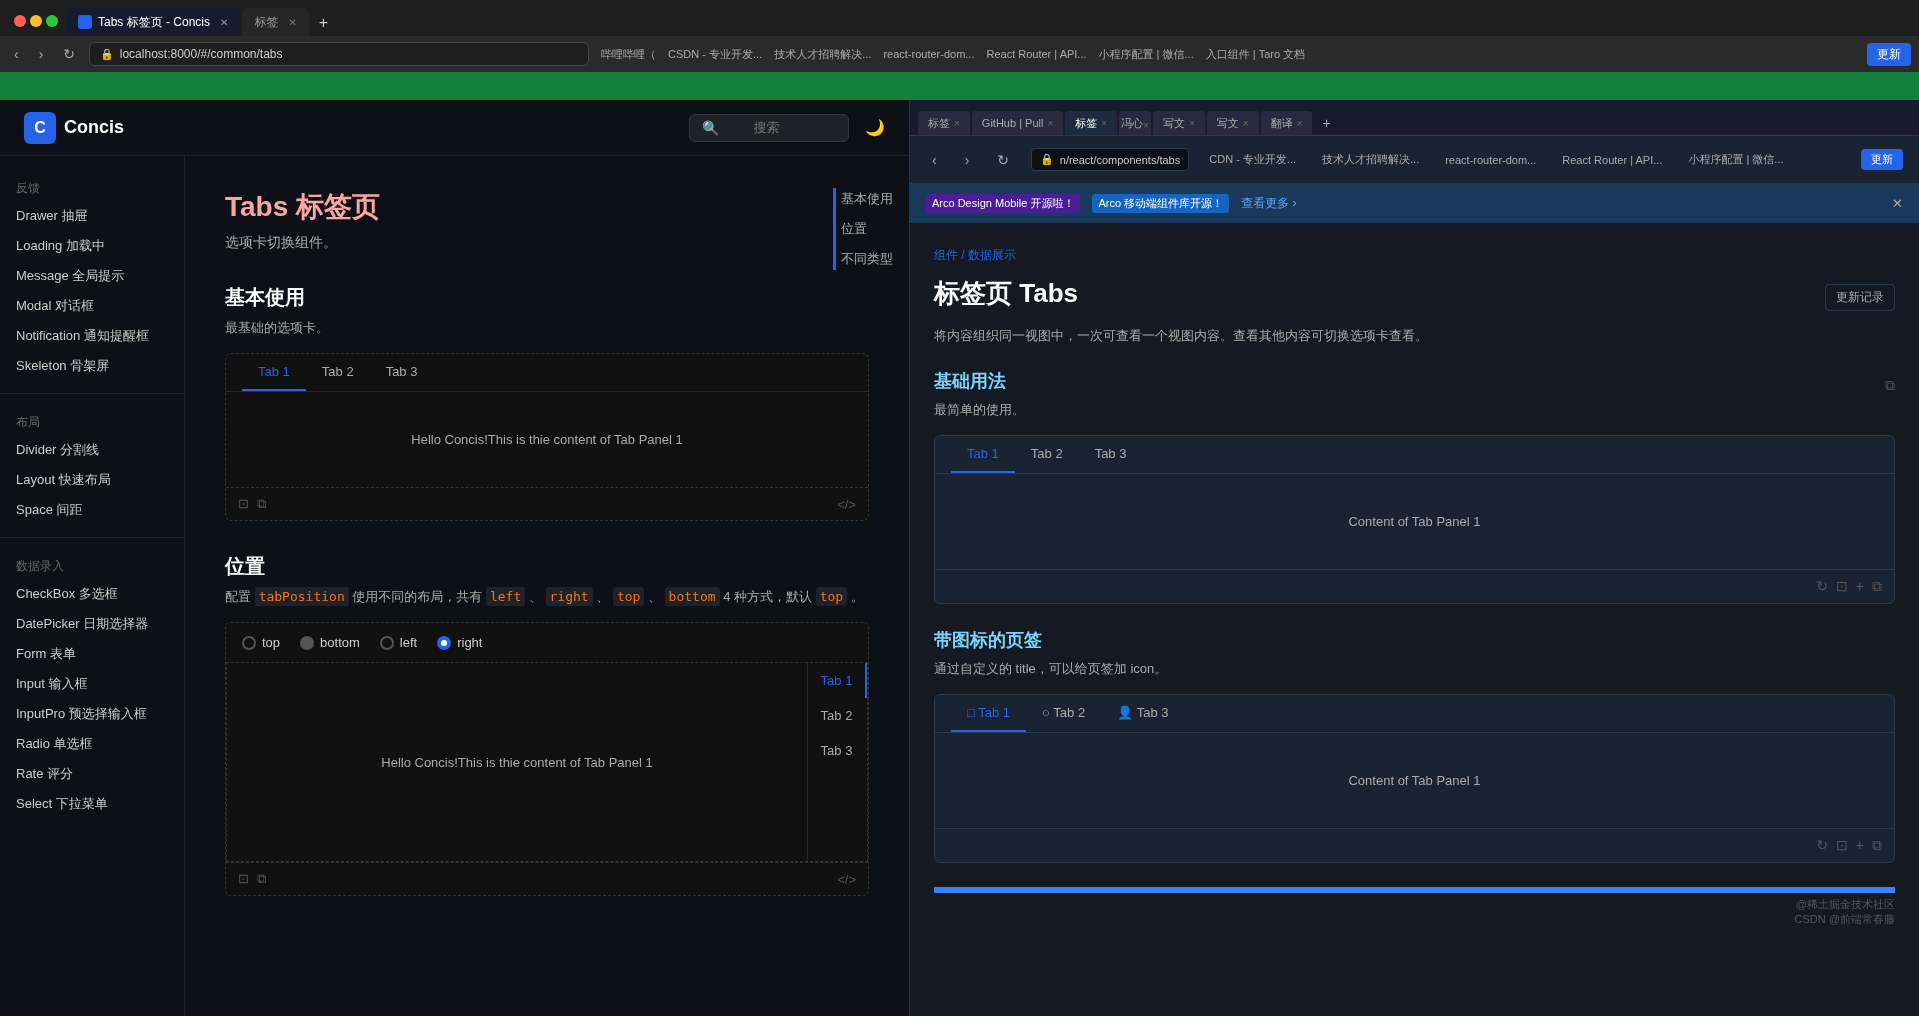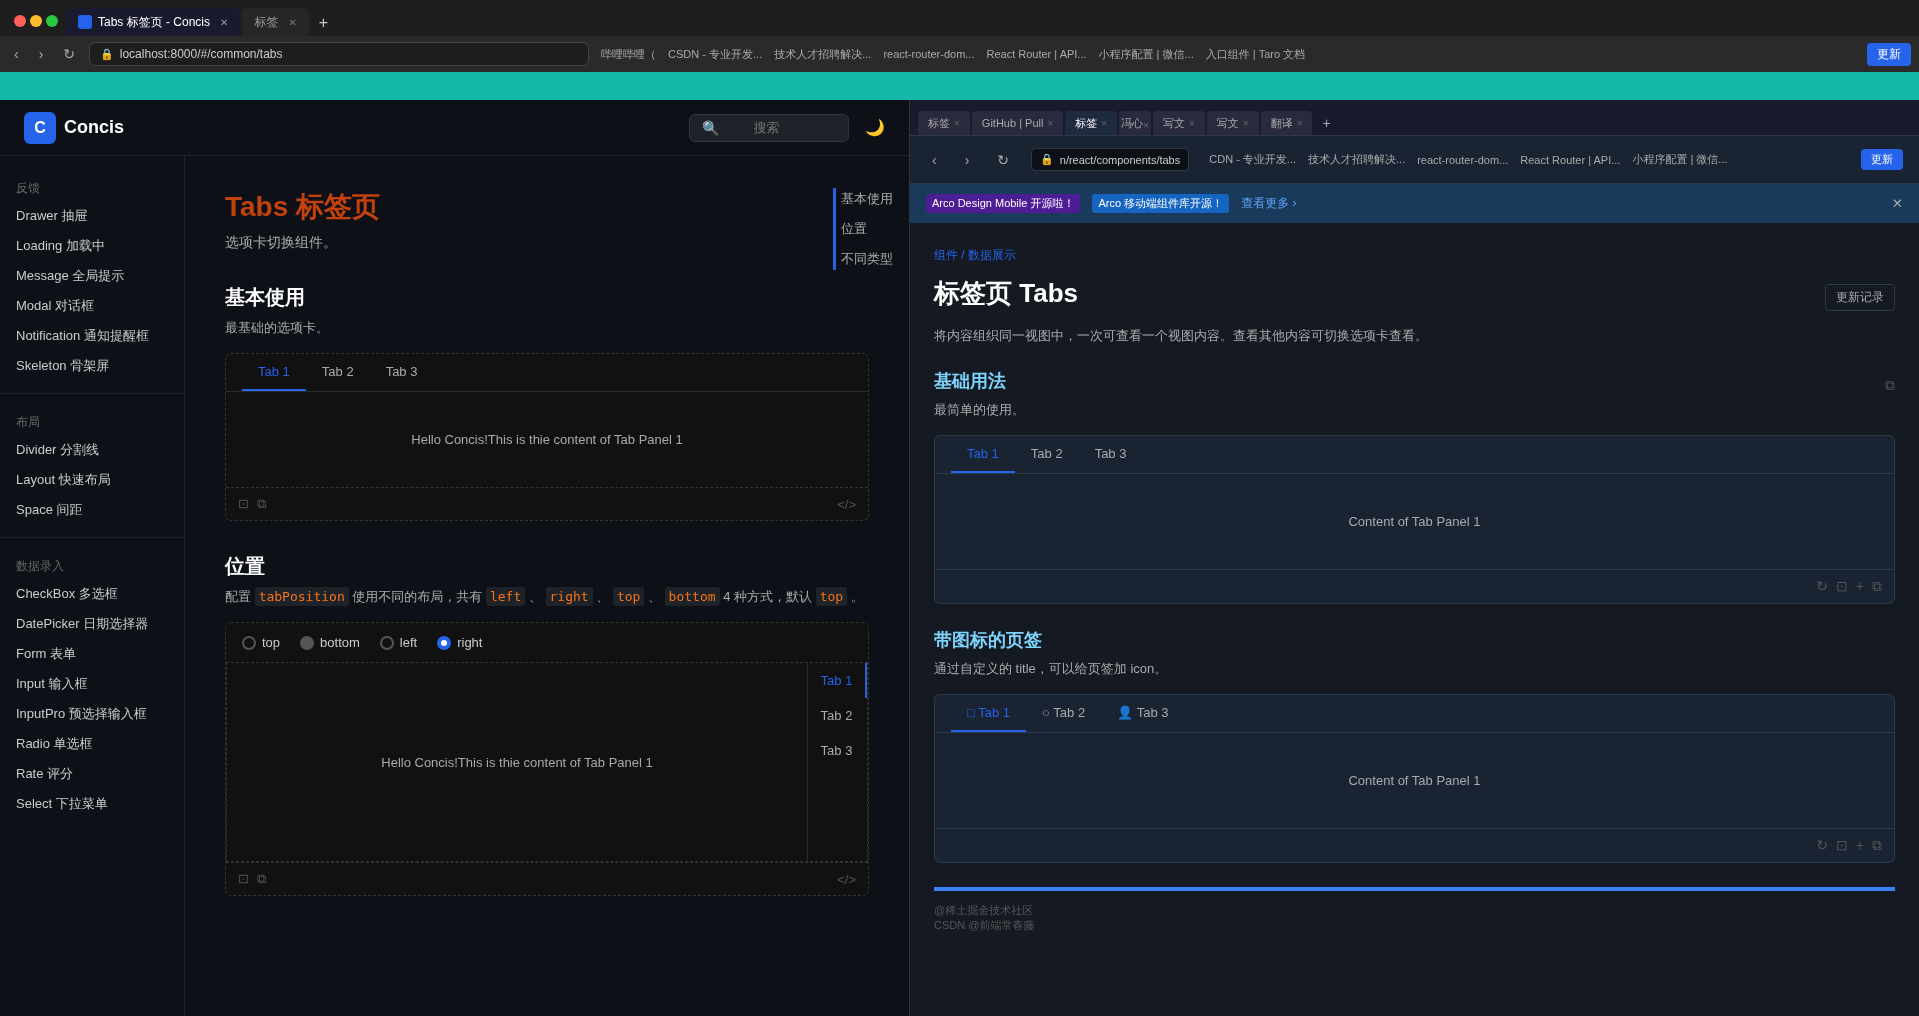--- a/index.html
+++ b/index.html
@@ -1,19 +1,19 @@
 <!DOCTYPE html>
 <html><head>
   <meta charset="utf-8">
   <style>
     * { box-sizing: border-box; margin: 0; padding: 0; }
     body { font-family: -apple-system, BlinkMacSystemFont, 'Segoe UI', sans-serif; background: #1a1a2e; color: #e0e0e0; font-size: 14px; overflow: hidden; height: 1016px; width: 1919px; }
 
     
-    .browser-chrome { background: #14b8a6; height: 100px; }
+    .browser-chrome { background: #15803d; height: 100px; }
     .browser-tab { display: flex; align-items: center; gap: 6px; padding: 0 12px; height: 28px; background: #2d2d2d; border-radius: 6px 6px 0 0; font-size: 12px; color: #ccc; max-width: 180px; overflow: hidden; white-space: nowrap; }
     .browser-tab.active { background: #1a1a2e; color: #fff; }
     .browser-tab .tab-close { color: #999; font-size: 10px; margin-left: 4px; cursor: pointer; }
     .browser-tab-new { background: none; border: none; color: #ccc; font-size: 16px; cursor: pointer; padding: 4px 8px; }
     .traffic-light { width: 12px; height: 12px; border-radius: 50%; }
     .tl-red { background: #ff5f57; }
     .tl-yellow { background: #febc2e; }
     .tl-green { background: #28c840; }
     .browser-toolbar { display: flex; align-items: center; height: 36px; padding: 0 8px; gap: 8px; background: #2a2a2a; }
     .nav-btn { background: none; border: none; color: #aaa; cursor: pointer; font-size: 14px; padding: 2px 6px; }
@@ -43,21 +43,21 @@
     .main-content { display: flex; flex: 1; overflow: hidden; }
 
     
     .sidebar { width: 185px; flex-shrink: 0; background: #0d1117; border-right: 1px solid #1e2329; overflow-y: auto; padding: 16px 0; }
     .sidebar-group-label { font-size: 12px; color: #666; padding: 8px 16px 4px; font-weight: 500; }
     .sidebar-item { padding: 6px 16px; color: #ccc; font-size: 13px; cursor: pointer; display: flex; align-items: center; gap: 8px; }
     .sidebar-divider { height: 1px; background: #1e2329; margin: 12px 0; }
 
     
     .page-content { flex: 1; overflow-y: auto; padding: 32px 40px; background: #0d1117; }
-    .page-title { font-size: 28px; font-weight: 600; color: #c2410c; margin-bottom: 8px; }
+    .page-title { font-size: 28px; font-weight: 600; color: #fca5a5; margin-bottom: 8px; }
     .page-desc { font-size: 14px; color: #aaa; margin-bottom: 32px; }
     .section-title { font-size: 20px; font-weight: 600; color: #fff; margin-bottom: 8px; }
     .section-desc { font-size: 13px; color: #aaa; margin-bottom: 16px; }
     .toc-item { font-size: 13px; color: #aaa; cursor: pointer; padding: 2px 0; }
 
     
     .demo-box { border: 1px dashed #333; border-radius: 6px; padding: 0; margin-bottom: 32px; overflow: hidden; background: #111; }
     .demo-tabs { display: flex; border-bottom: 1px solid #2a2a2a; padding: 0 16px; }
     .demo-tab { padding: 10px 16px; font-size: 13px; color: #aaa; cursor: pointer; border-bottom: 2px solid transparent; }
     .demo-tab.active { color: #2563eb; border-bottom-color: #2563eb; }
@@ -312,21 +312,21 @@
     </div>
 
     <div class="right-toolbar">
       <button class="nav-btn" style="color:#aaa;">‹</button>
       <button class="nav-btn" style="color:#aaa;">›</button>
       <button class="nav-btn" style="color:#aaa;">↻</button>
       <div class="right-search">
         <span style="font-size:11px;">🔒</span>
         <span style="font-size:11px; color:#ccc;">n/react/components/tabs</span>
       </div>
-      <div style="display:flex; gap:4px; overflow:hidden; flex:1;align-items:center;">
+      <div style="display:flex; gap:18px; overflow:hidden; flex:1;align-items:center;">
         <button class="bookmark">CDN - 专业开发...</button>
         <button class="bookmark">技术人才招聘解决...</button>
         <button class="bookmark">react-router-dom...</button>
         <button class="bookmark">React Router | API...</button>
         <button class="bookmark">小程序配置 | 微信...</button>
       </div>
       <button class="update-btn" style="font-size:11px;">更新</button>
     </div>
 
     <div class="right-banner">
@@ -392,19 +392,19 @@
           <div class="right-demo-content">Content of Tab Panel 1</div>
           <div class="right-demo-footer">
             <span class="right-demo-icon">↻</span>
             <span class="right-demo-icon">⊡</span>
             <span class="right-demo-icon">+</span>
             <span class="right-demo-icon">⧉</span>
           </div>
         </div>
       </div>
 
-      <div style="color:#555; font-size:11px; margin-top:16px; border-top:4px solid #3b82f6; padding-top:12px;">
+      <div style="text-align:right; color:#555; font-size:11px; margin-top:16px; border-top:6px solid #3b82f6; padding-top:4px;">
         <div>@稀土掘金技术社区</div>
         <div>CSDN @前端常春藤</div>
       </div>
     </div>
   </div>
 </div>
 
 </body></html>

